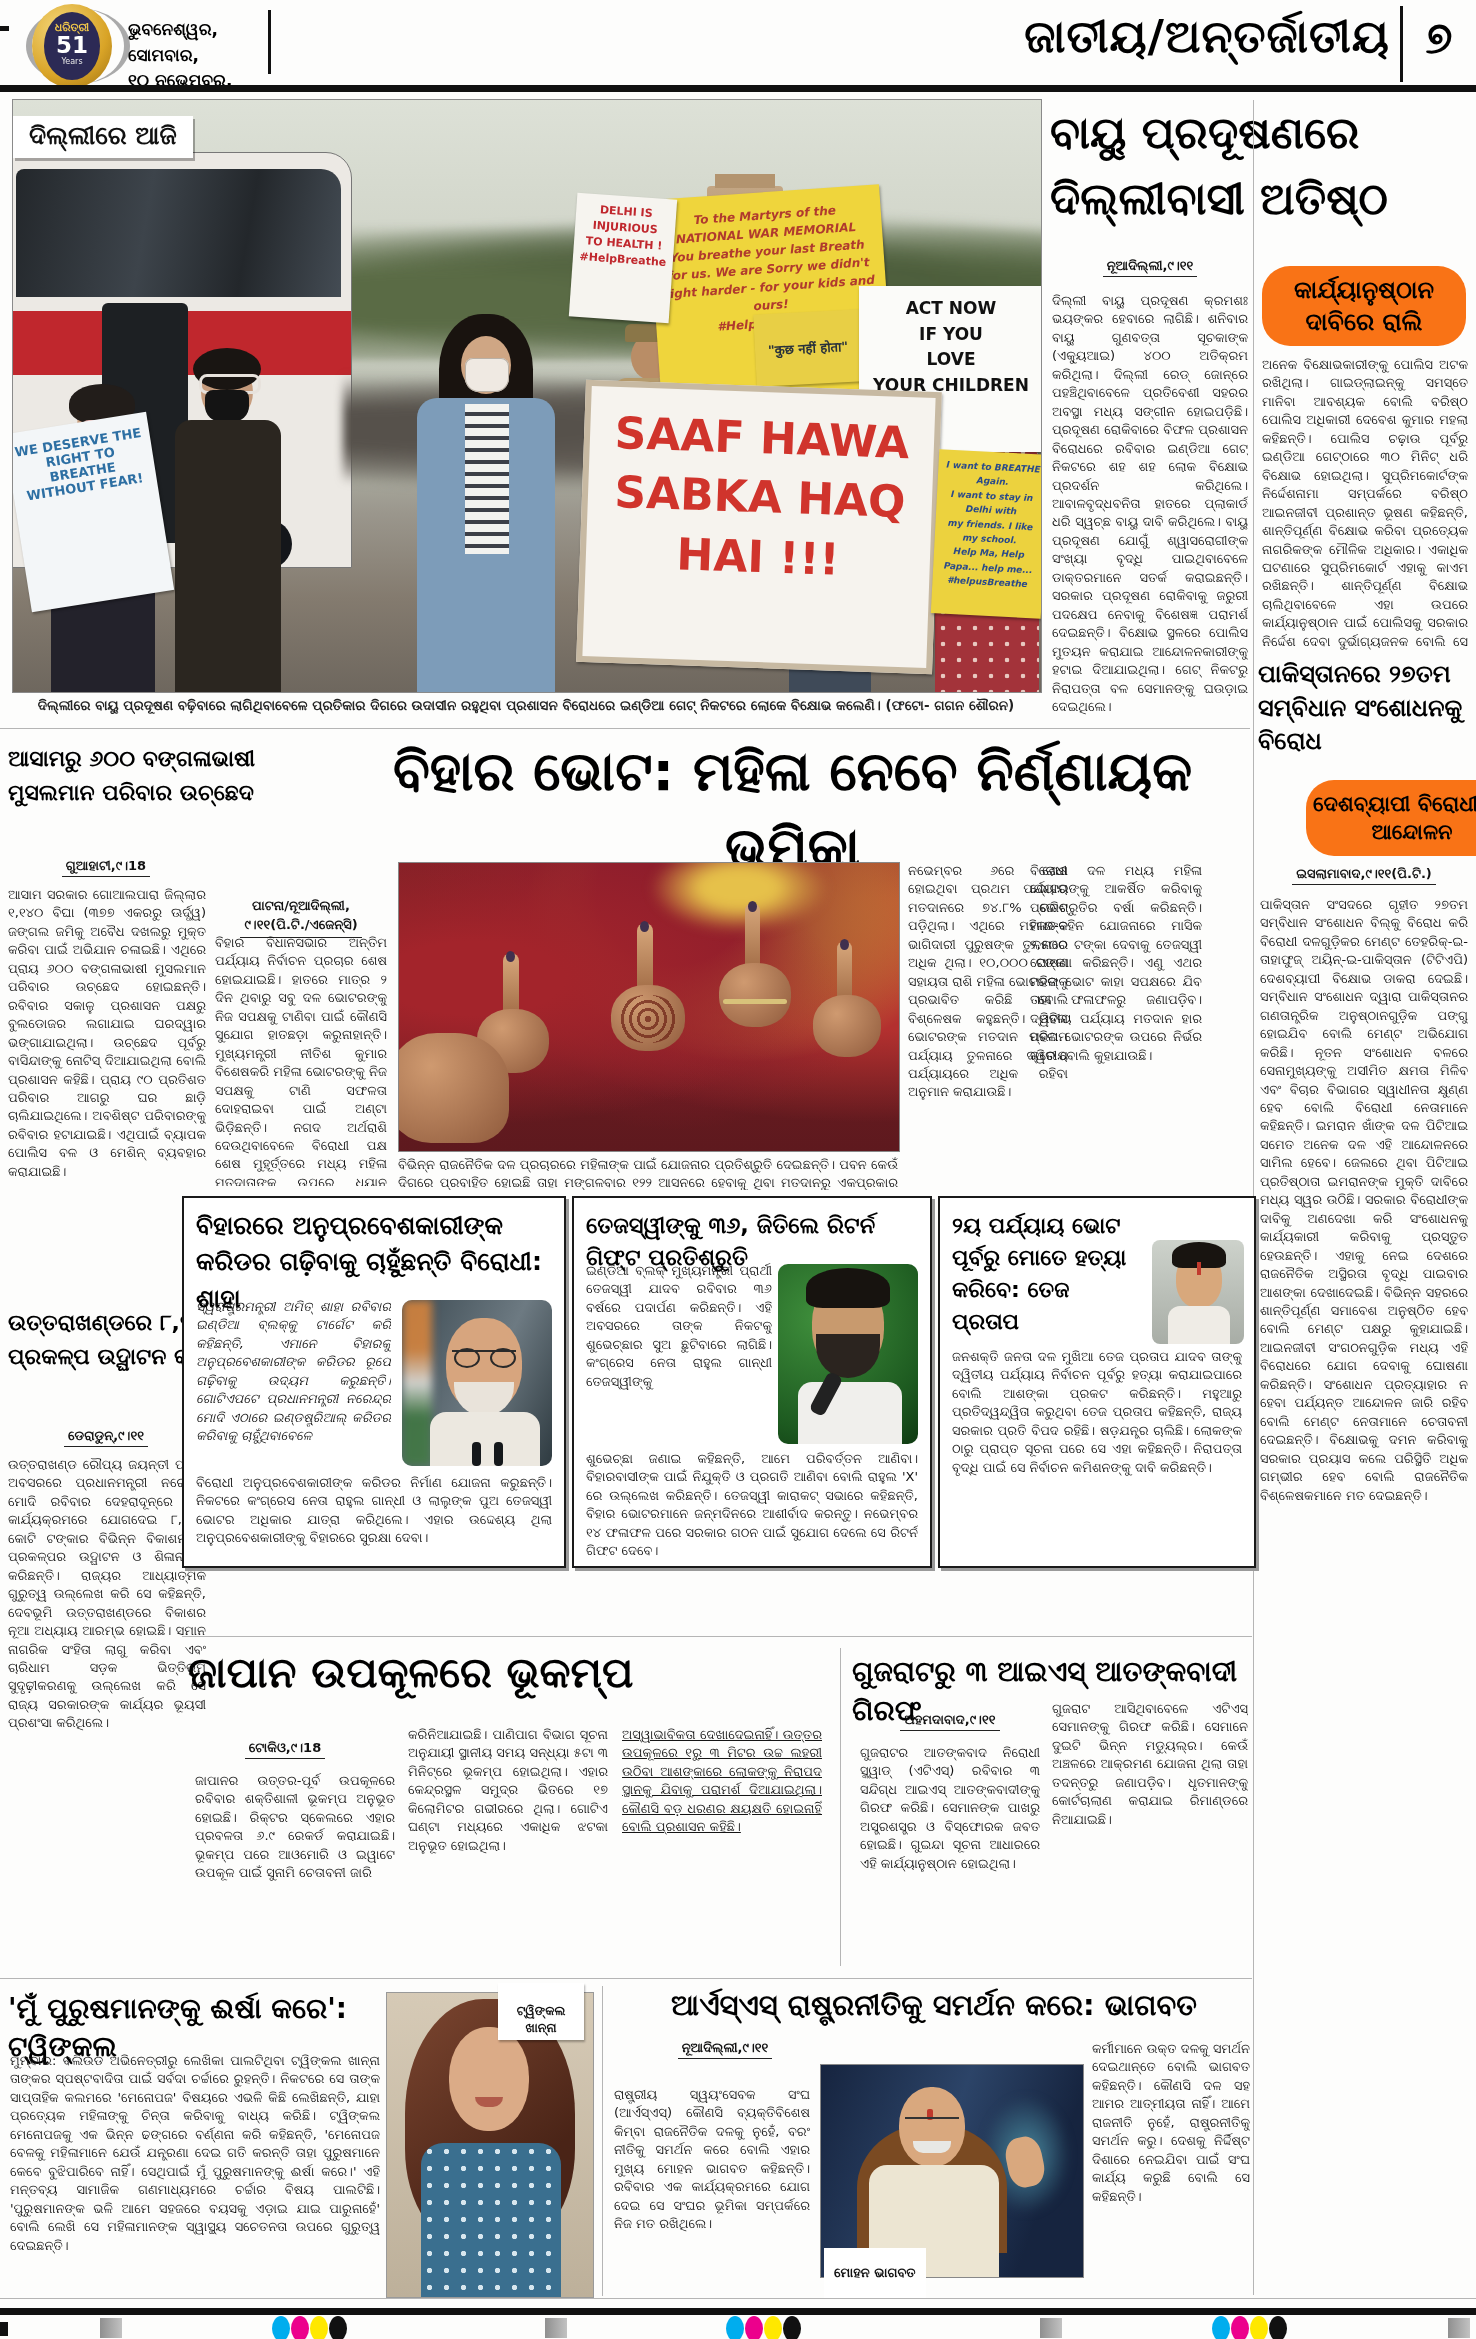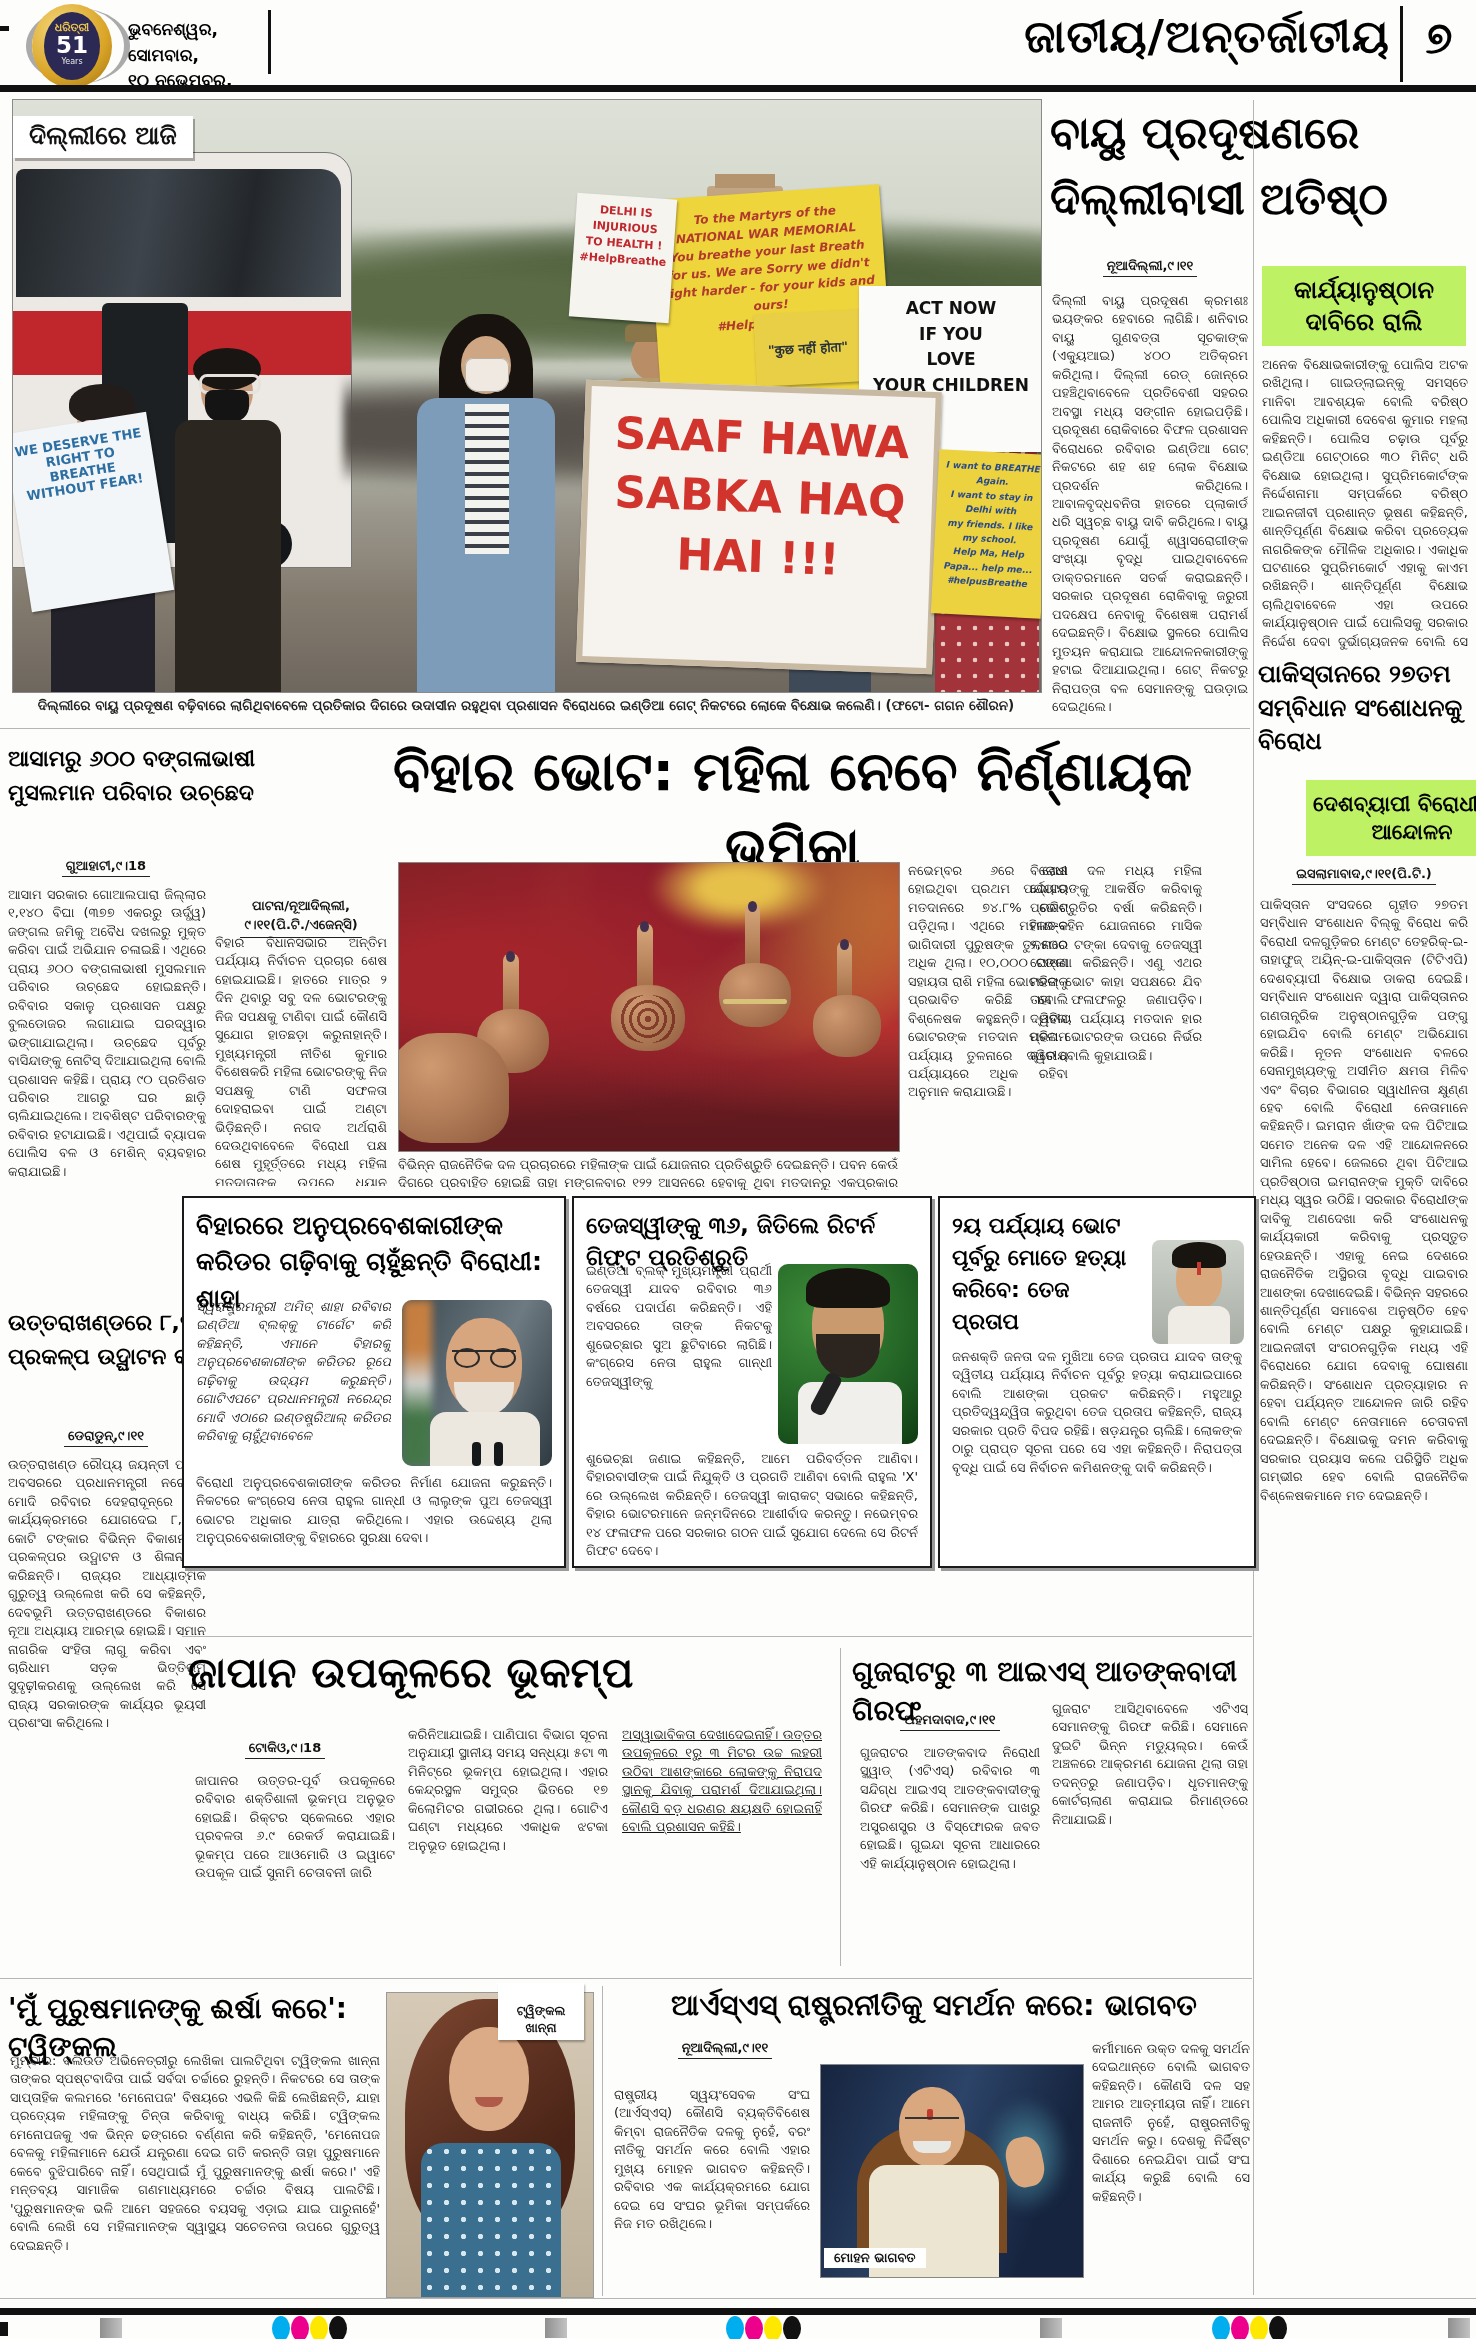--- a/index.html
+++ b/index.html
@@ -3,22 +3,22 @@
 <meta charset="utf-8">
 <style>
   html,body{margin:0;padding:0;background:#e9e9e9;}
   #page{position:relative;width:1476px;height:2339px;background:#fdfdfc;margin:0 auto;
         font-family:"DejaVu Sans","Liberation Sans",sans-serif;color:#111;overflow:hidden;}
   .abs{position:absolute;}
   .hl{font-weight:bold;color:#000;}
   .body-txt{font-size:13px;line-height:1.42;text-align:justify;color:#151515;overflow:hidden;}
   .dateline{font-size:13px;font-weight:bold;text-align:center;}
   .dateline span{display:inline-block;border-bottom:1.5px solid #222;padding:0 4px 2px;}
-  .graybox{background:#bef264;text-align:center;font-weight:bold;color:#000;
-           display:flex;align-items:center;justify-content:center;white-space:pre-line;}
+  .graybox{background:#f97316;text-align:center;font-weight:bold;color:#000;
+           display:flex;align-items:center;justify-content:center;white-space:pre-line;border-radius:28px;}
   .rule-h{background:#111;}
   .hair{background:#b5b5b5;}
   .vline{background:#b5b5b5;width:1px;}
   .newsbox{border:2px solid #1a1a1a;background:#fff;box-shadow:3px 3px 0 #9a9a9a;}
   .pre{white-space:pre-line;}
   .photo{overflow:hidden;position:absolute;}
   .sign{position:absolute;box-shadow:1px 2px 3px rgba(0,0,0,.35);overflow:hidden;}
   .person{position:absolute;}
   .caption-tag{background:#fff;font-weight:bold;}
   .fist{position:absolute;border-radius:46%;background:radial-gradient(circle at 35% 30%,#cf9a70,#8f5a3c);}
@@ -307,21 +307,21 @@
   <div class="photo" style="left:820px;top:2064px;width:262px;height:212px;border:1px solid #888;background:linear-gradient(110deg,#16243f,#2c4468 45%,#16243f 80%);">
     <div class="abs" style="left:160px;top:30px;width:90px;height:120px;background:radial-gradient(ellipse,#3c6f86 20%,transparent 70%);filter:blur(5px);"></div>
     <div class="abs" style="left:36px;top:58px;width:150px;height:130px;border-radius:50% 50% 0 0;background:#7a4a22;"></div>
     <div class="abs" style="left:78px;top:22px;width:66px;height:80px;border-radius:48%;background:#d9a87e;"></div>
     <div class="abs" style="left:106px;top:44px;width:6px;height:11px;background:#c0392b;border-radius:2px;"></div>
     <div class="abs" style="left:84px;top:52px;width:54px;height:12px;border-top:2px solid #333;"></div>
     <div class="abs" style="left:92px;top:76px;width:38px;height:12px;border-radius:0 0 10px 10px;background:#e8e8e4;"></div>
     <div class="abs" style="left:48px;top:100px;width:130px;height:112px;border-radius:18px 18px 0 0;background:#ece5d2;"></div>
     <div class="abs" style="left:186px;top:72px;width:36px;height:50px;border-radius:40%;background:#d9a87e;transform:rotate(-12deg);"></div>
   </div>
-  <div class="abs caption-tag" style="left:824px;top:2248px;padding:2px 10px;font-size:13px;">
+  <div class="abs caption-tag" style="left:824px;top:2248px;padding:17px 10px;font-size:13px;">
     <span>ମୋହନ ଭାଗବତ</span>
   </div>
   <div class="abs body-txt" style="left:1092px;top:2040px;width:158px;height:256px;">କର୍ମୀମାନେ ଉକ୍ତ ଦଳକୁ ସମର୍ଥନ ଦେଇଥାନ୍ତେ ବୋଲି ଭାଗବତ କହିଛନ୍ତି। କୌଣସି ଦଳ ସହ ଆମର ଆତ୍ମୀୟତା ନାହିଁ। ଆମେ ରାଜନୀତି ନୁହେଁ, ରାଷ୍ଟ୍ରନୀତିକୁ ସମର୍ଥନ କରୁ। ଦେଶକୁ ନିର୍ଦ୍ଦିଷ୍ଟ ଦିଶାରେ ନେଇଯିବା ପାଇଁ ସଂଘ କାର୍ଯ୍ୟ କରୁଛି ବୋଲି ସେ କହିଛନ୍ତି।</div>
 
   <div class="abs hair" style="left:0;top:2298px;width:1476px;height:1px;"></div>
   <div class="abs rule-h" style="left:0;top:2308px;width:1476px;height:7px;"></div>
   <div class="abs" style="left:0;top:2318px;width:1476px;height:21px;">
     <div class="abs" style="left:0;top:4px;width:8px;height:14px;background:#111;"></div>
     <div class="abs" style="left:100px;top:0;width:22px;height:20px;background:linear-gradient(90deg,#8f8f8f,#c2c2c2);"></div>
     <div class="abs" style="left:272px;top:-2px;display:flex;">

